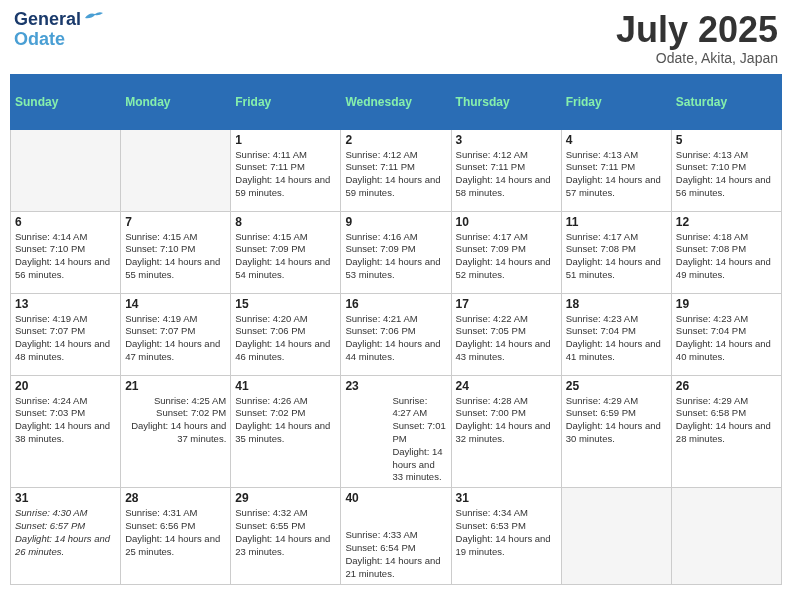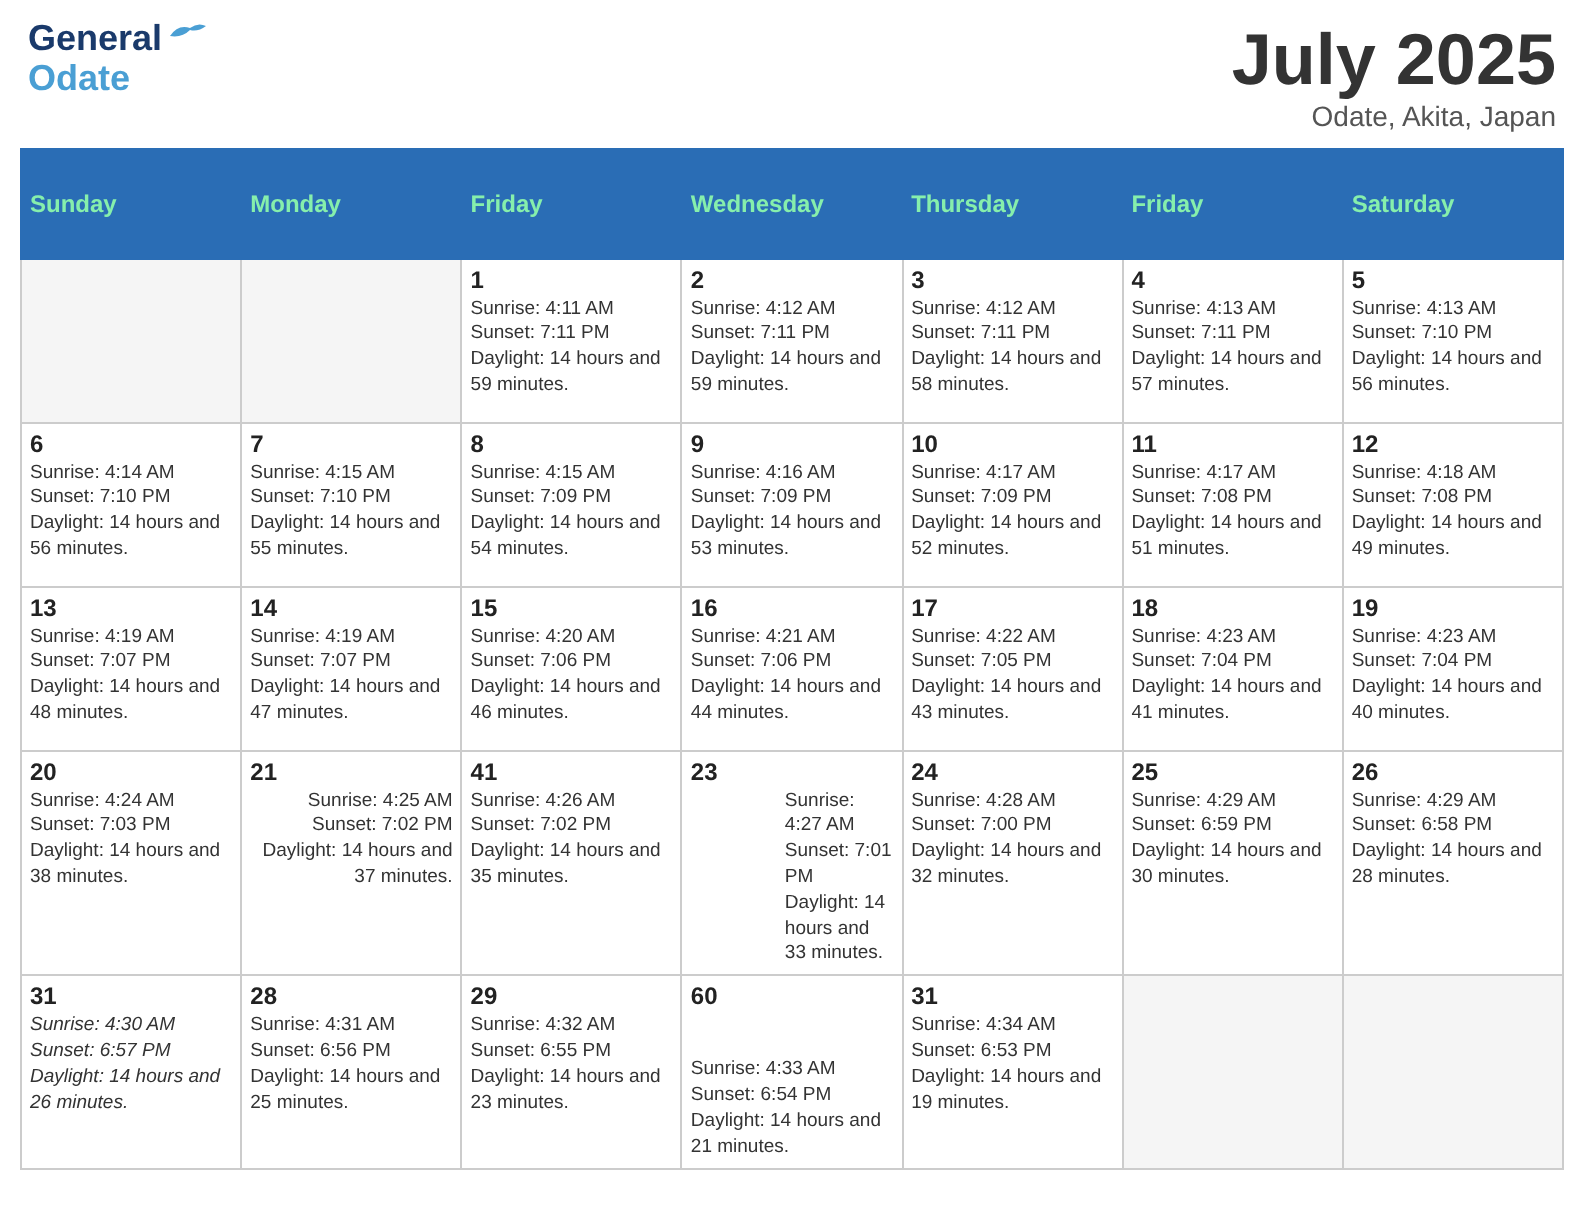--- a/index.html
+++ b/index.html
@@ -307,21 +307,21 @@
 Sunset: 6:56 PM
 Daylight: 14 hours and 25 minutes.</div>
           </td>
           <td>
             <span class="day-num">29</span>
             <div class="cell-text" style="white-space: pre-line;">Sunrise: 4:32 AM
 Sunset: 6:55 PM
 Daylight: 14 hours and 23 minutes.</div>
           </td>
           <td>
-            <span class="day-num">60</span>
+            <span class="day-num">40</span>
             <div class="cell-text" style="white-space: pre-line; margin-top: 24px;">Sunrise: 4:33 AM
 Sunset: 6:54 PM
 Daylight: 14 hours and 21 minutes.</div>
           </td>
           <td>
             <span class="day-num">31</span>
             <div class="cell-text" style="white-space: pre-line;">Sunrise: 4:34 AM
 Sunset: 6:53 PM
 Daylight: 14 hours and 19 minutes.</div>
           </td>

